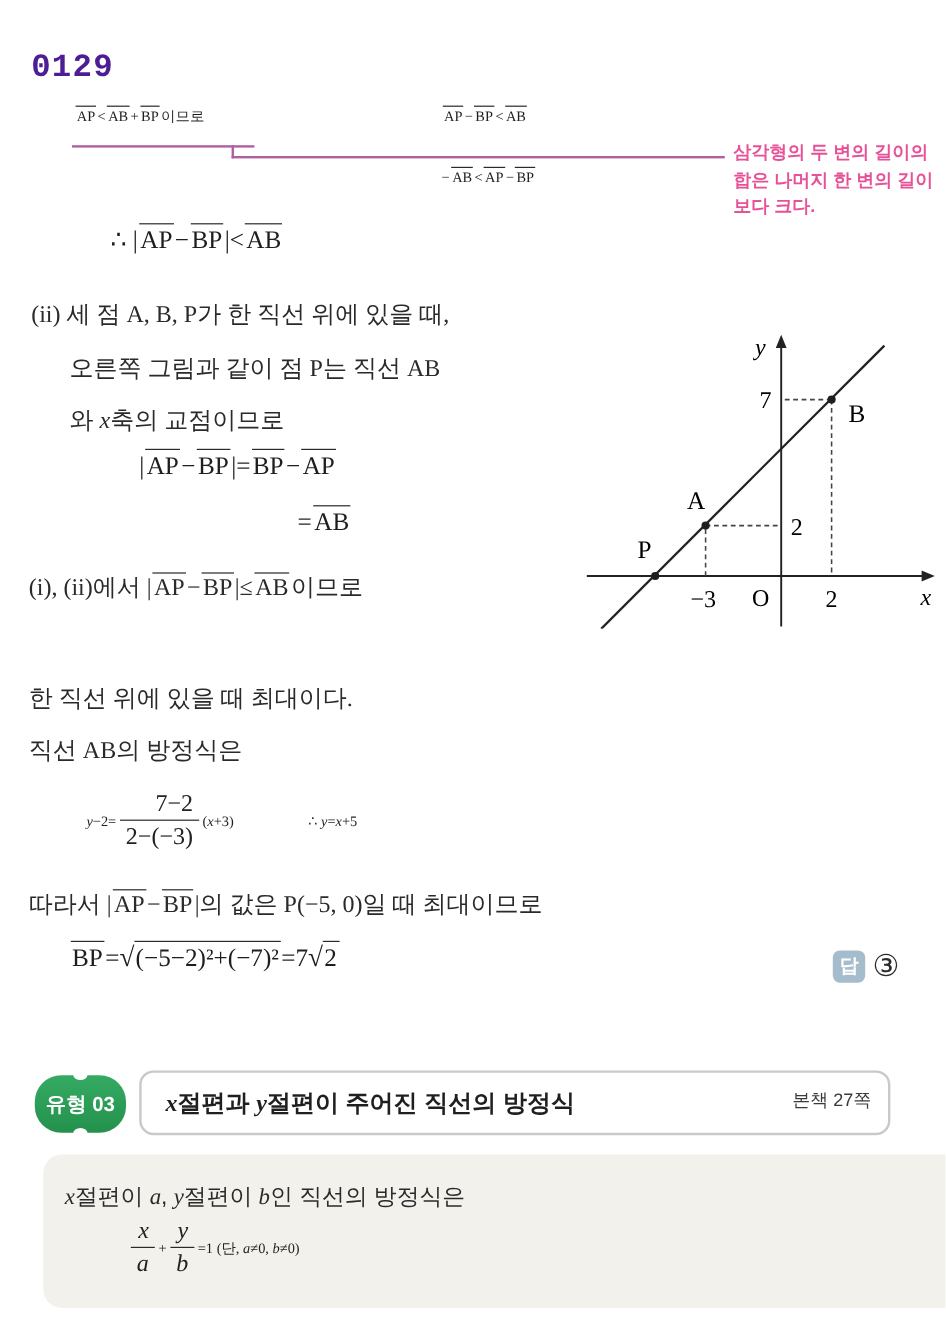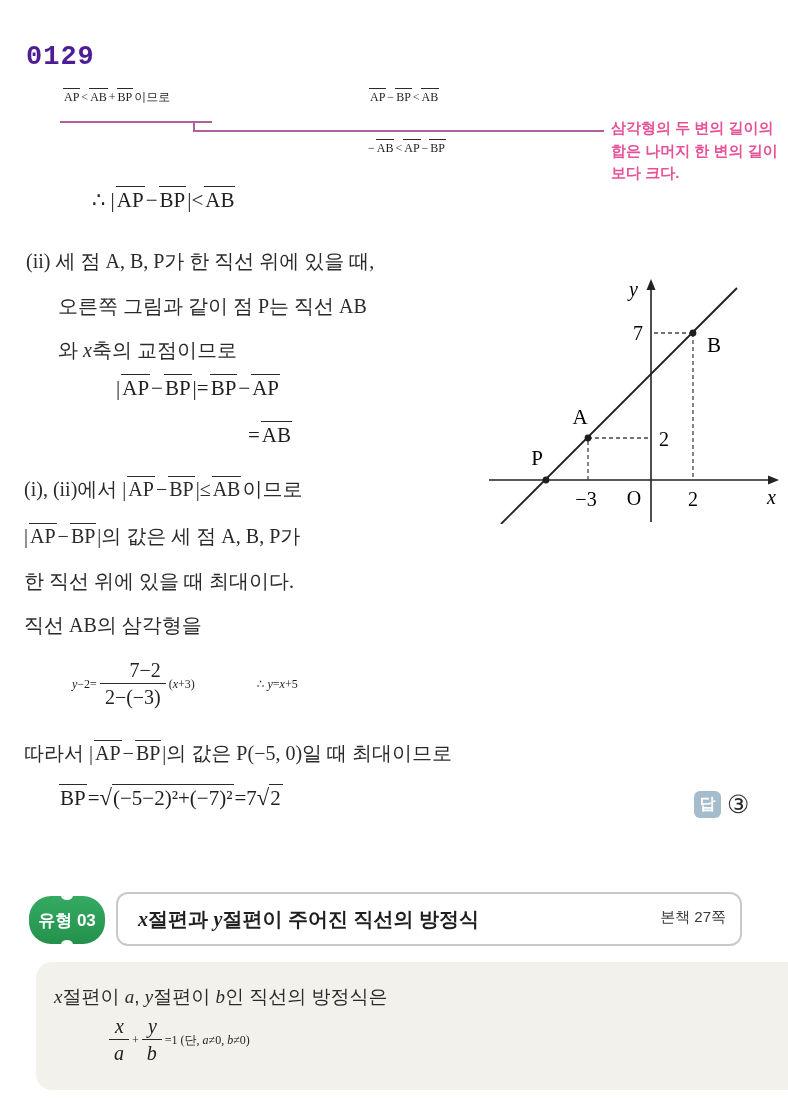--- a/index.html
+++ b/index.html
@@ -104,23 +104,22 @@
       <text x="210" y="232" font-size="20" text-anchor="middle">2</text>
       <text x="160" y="66" font-size="20" text-anchor="end">7</text>
       <text x="176" y="172" font-size="20">2</text>
       <text x="54" y="191" font-size="21" text-anchor="middle">P</text>
       <text x="97" y="150" font-size="21" text-anchor="middle">A</text>
       <text x="224" y="78" font-size="21">B</text>
     </svg>
   </div>
 
   <div class="abs ktext" style="left:24px;top:476px;">(i), (ii)에서 |<span class="ovl">AP</span>−<span class="ovl">BP</span>|≤<span class="ovl">AB</span>이므로</div>
-  <div class="abs ktext" style="left:24px;top:523px;">|<span class="ovl">AP</span>−<span class="ovl">BP</span>|의 값은 세 점 A, B, P가</div>
   <div class="abs ktext" style="left:24px;top:568px;">한 직선 위에 있을 때 최대이다.</div>
-  <div class="abs ktext" style="left:24px;top:612px;">직선 AB의 삼각형을</div>
+  <div class="abs ktext" style="left:24px;top:612px;">직선 AB의 방정식은</div>
 
   <div class="line-eq">
     <span class="math"><em>y</em>−2=</span>
     <span class="frac">
       <span class="num">7−2</span>
       <span class="den">2−(−3)</span>
     </span>
     <span class="math">(<em>x</em>+3)</span>
     <span class="math" style="margin-left:62px;">∴ <em>y</em>=<em>x</em>+5</span>
   </div>

